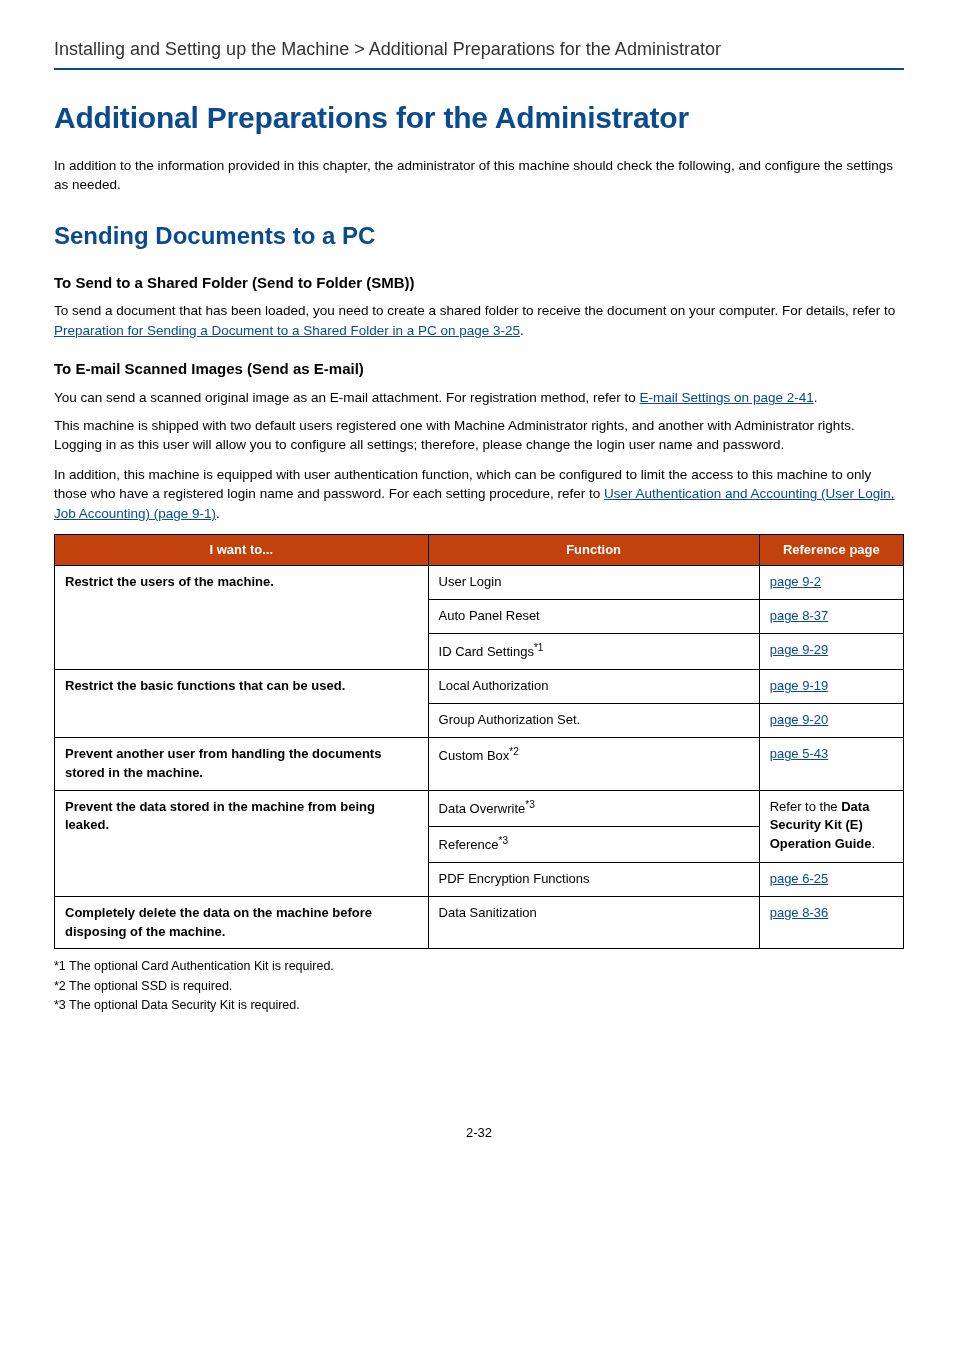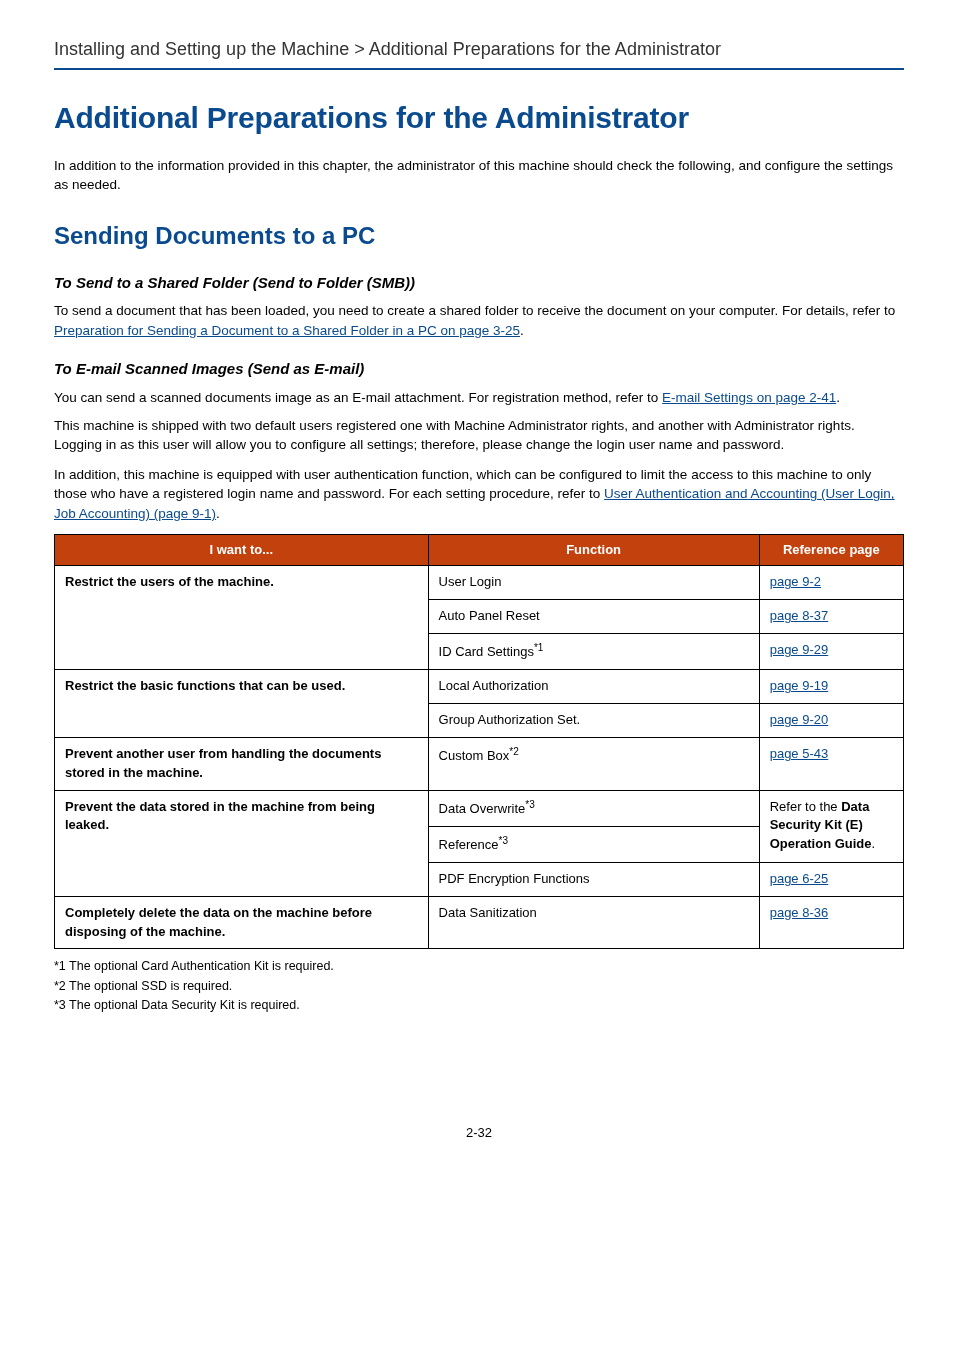--- a/index.html
+++ b/index.html
@@ -41,21 +41,20 @@
     font-size: 24px;
     font-weight: 900;
     margin-top: 24px;
     margin-bottom: 14px;
   }
   h3 {
     font-size: 15px;
     font-weight: bold;
     margin-top: 18px;
     margin-bottom: 8px;
-    font-style: italic;
   }
   a.link {
     color: #0a4a8e;
     text-decoration: underline;
   }
   table.sec {
     width: 100%;
     border-collapse: collapse;
     margin-top: 10px;
     font-size: 13px;
@@ -105,21 +104,21 @@
 
   <h2>Sending Documents to a PC</h2>
 
   <h3>To Send to a Shared Folder (Send to Folder (SMB))</h3>
   <p class="body-text">
     <span>To send a document that has been loaded, you need to create a shared folder to receive the document on your computer. For details, refer to </span><a href="#" class="link">Preparation for Sending a Document to a Shared Folder in a PC on page 3-25</a><span>.</span>
   </p>
 
   <h3>To E-mail Scanned Images (Send as E-mail)</h3>
   <p class="body-text">
-    <span>You can send a scanned documents image as an E-mail attachment. For registration method, refer to </span><a href="#" class="link">E-mail Settings on page 2-41</a><span>.</span>
+    <span>You can send a scanned original image as an E-mail attachment. For registration method, refer to </span><a href="#" class="link">E-mail Settings on page 2-41</a><span>.</span>
   </p>
 
   <p class="body-text">This machine is shipped with two default users registered one with Machine Administrator rights, and another with Administrator rights. Logging in as this user will allow you to configure all settings; therefore, please change the login user name and password.</p>
   <p class="body-text" style="margin-top:10px;">
     <span>In addition, this machine is equipped with user authentication function, which can be configured to limit the access to this machine to only those who have a registered login name and password. For each setting procedure, refer to </span><a href="#" class="link">User Authentication and Accounting (User Login, Job Accounting) (page 9-1)</a><span>.</span>
   </p>
 
   <table class="sec">
     <thead>
       <tr>

